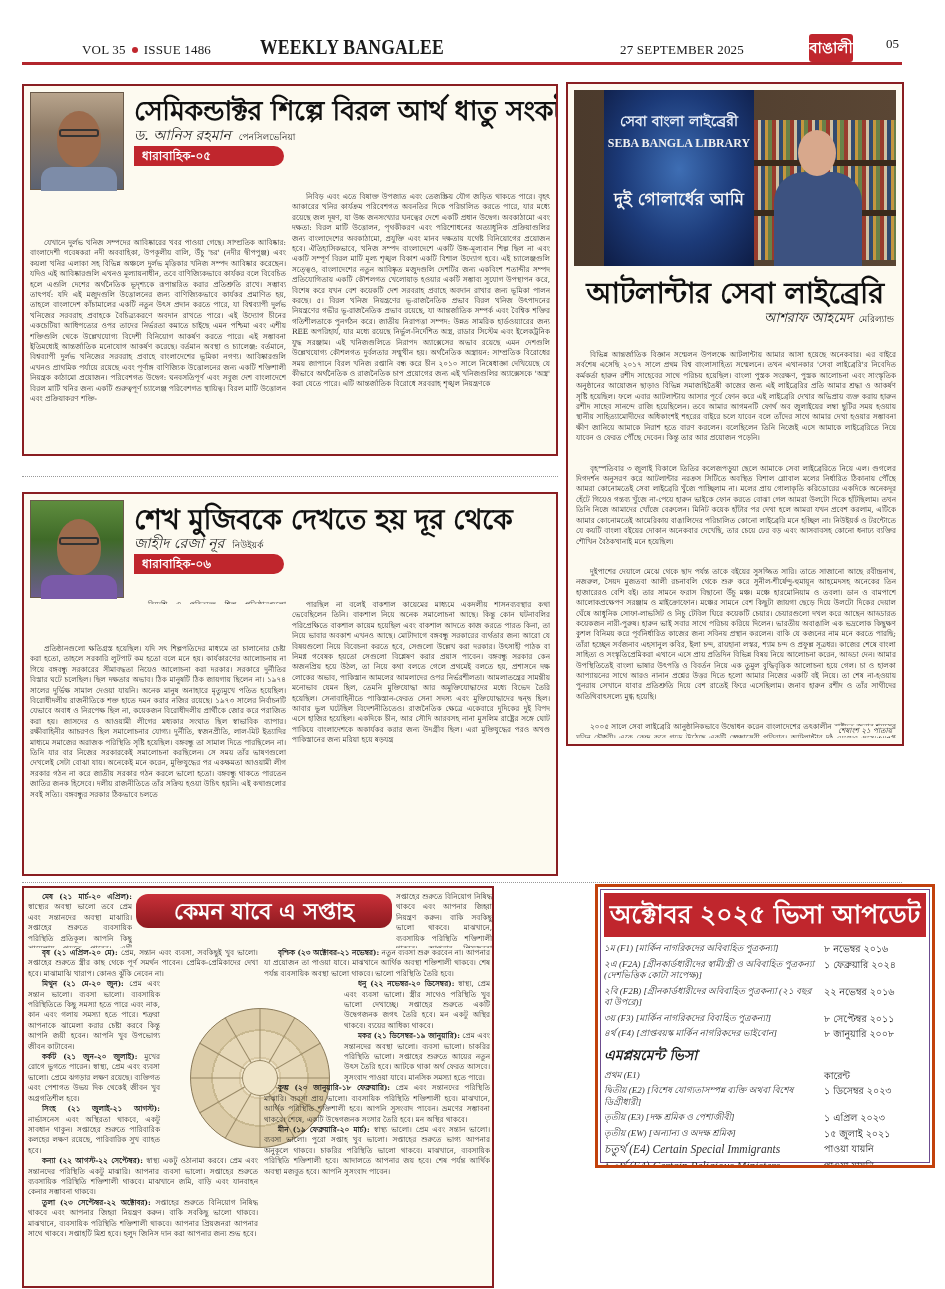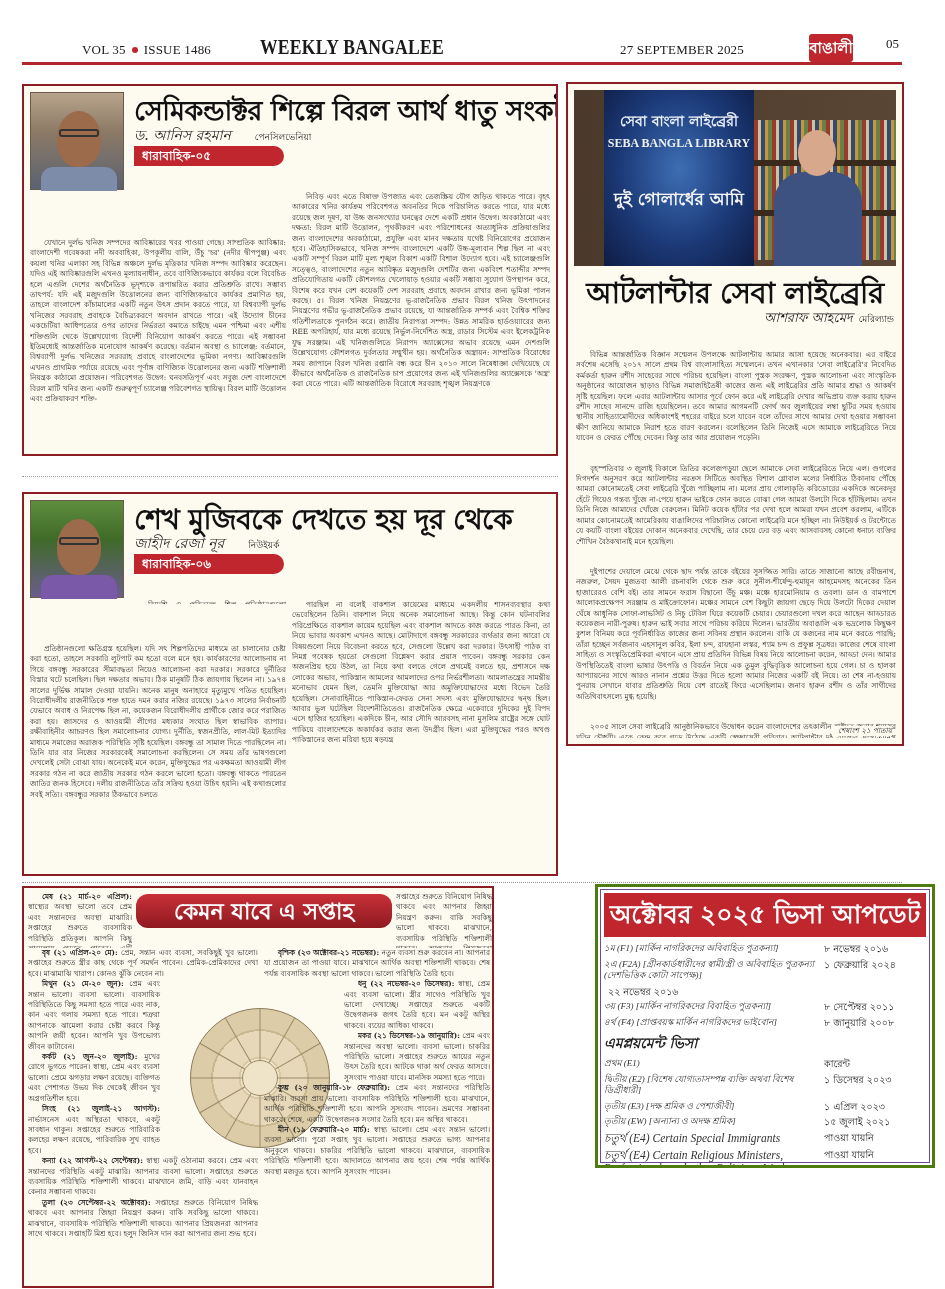--- a/index.html
+++ b/index.html
@@ -25,21 +25,21 @@
 
   .photo { position: absolute; left: 6px; top: 6px; width: 94px; height: 98px; background: linear-gradient(180deg,#b8a48c 0%,#8d7a66 40%,#5b6272 100%); border: 1px solid #6a5a4a; }
   .photo .face { position: absolute; left: 26px; top: 18px; width: 44px; height: 56px; border-radius: 50% 50% 45% 45%; background: #9c6b4c; }
   .photo .glasses { position: absolute; left: 28px; top: 36px; width: 40px; height: 8px; border: 2px solid #333; border-radius: 3px; }
   .photo .shirt { position: absolute; left: 10px; top: 74px; width: 76px; height: 24px; background: #7d8ca8; border-radius: 12px 12px 0 0; }
   .photo2 { background: linear-gradient(180deg,#5f8d3e 0%,#3f6a28 40%,#6c5c8e 100%); }
   .photo2 .shirt { background: #7a5aa8; }
 
   .headline { position: absolute; left: 110px; top: 4px; font-size: 27px; font-weight: bold; color: #111; white-space: nowrap; letter-spacing: -0.5px; }
   .byline { position: absolute; left: 110px; top: 38px; font-size: 14px; font-style: italic; color: #222; white-space: nowrap; }
-  .byline .loc { font-size: 9px; font-style: normal; margin-left: 24px; }
+  .byline .loc { font-size: 9px; font-style: normal; margin-left: 8px; }
   .series { position: absolute; left: 110px; top: 60px; width: 150px; height: 20px; background: #c0262d; color: #fff; font-size: 12px; font-weight: bold; padding-left: 8px; line-height: 20px; border-radius: 0 12px 12px 0; }
 
   .body-text { position: absolute; font-size: 7.3px; line-height: 10.4px; color: #1b1b1b; text-align: justify; overflow: hidden; }
   .body-text p { text-indent: 14px; margin-top: 20px; }
   .subhead { font-weight: bold; text-indent: 14px; }
   .contd { float: right; font-style: italic; }
 
   .col-l1 { left: 6px; top: 108px; width: 256px; height: 254px; }
   .col-l1-top { left: 110px; top: 86px; width: 152px; height: 24px; text-align: center; }
   .col-r1 { left: 268px; top: 86px; width: 258px; height: 276px; }
@@ -72,21 +72,21 @@
   .zodiac .ring { position: absolute; left: 50%; top: 50%; width: 1px; height: 140px; background: #9a8a68; transform-origin: 50% 50%; }
   .horo-text { position: absolute; font-size: 7.3px; line-height: 10.4px; text-align: justify; color: #1b1b1b; overflow: hidden; }
   .horo-text p { text-indent: 14px; }
   .horo-text b { font-weight: bold; }
   .h-left-top { left: 4px; top: 4px; width: 104px; height: 56px; }
   .h-right-top { left: 372px; top: 4px; width: 96px; height: 56px; }
   .h-left { left: 4px; top: 56px; width: 230px; height: 336px; }
   .h-right { left: 240px; top: 56px; width: 226px; height: 336px; }
 
   
-  .visa { position: absolute; left: 595px; top: 884px; width: 340px; height: 284px; background: #fff; border: 3px solid #4d7c0f; box-shadow: inset 0 0 0 2px #fff, inset 0 0 0 3px #6c4c8e; overflow: hidden; }
+  .visa { position: absolute; left: 595px; top: 884px; width: 340px; height: 284px; background: #fff; border: 3px solid #c2410c; box-shadow: inset 0 0 0 2px #fff, inset 0 0 0 3px #6c4c8e; overflow: hidden; }
   .visa-title { position: absolute; left: 6px; top: 6px; width: 322px; height: 44px; background: #c0262d; color: #fff; font-size: 25px; font-weight: bold; text-align: center; line-height: 44px; }
   .visa-rows { position: absolute; left: 6px; top: 56px; width: 322px; }
   .visa-row { position: relative; display: flex; font-size: 9px; line-height: 11.5px; margin-bottom: 4px; }
   .visa-row .cat { width: 216px; font-family: "Liberation Serif", serif; font-style: italic; color: #333; }
   .visa-row .date { width: 106px; font-size: 9.5px; color: #222; padding-left: 4px; }
   .visa-sub { font-size: 14px; font-style: italic; font-weight: bold; margin: 2px 0 2px; color: #222; }
   .visa-row.en .cat { font-size: 11.5px; line-height: 13px; }
 </style>
 </head>
 <body>
@@ -213,20 +213,21 @@
   <div class="visa-rows">
     <div class="visa-row">
         <div class="cat">১ম (F1) [মার্কিন নাগরিকদের অবিবাহিত পুত্রকন্যা]</div>
         <div class="date">৮ নভেম্বর ২০১৬</div>
       </div>
     <div class="visa-row">
         <div class="cat">২এ (F2A) [গ্রীনকার্ডধারীদের স্বামী/স্ত্রী ও অবিবাহিত পুত্রকন্যা (দেশভিত্তিক কোটা সাপেক্ষ)]</div>
         <div class="date">১ ফেব্রুয়ারি ২০২৪</div>
       </div>
     <div class="visa-row">
+        <div class="cat">২বি (F2B) [গ্রীনকার্ডধারীদের অবিবাহিত পুত্রকন্যা (২১ বছর বা উপরে)]</div>
         <div class="date">২২ নভেম্বর ২০১৬</div>
       </div>
     <div class="visa-row">
         <div class="cat">৩য় (F3) [মার্কিন নাগরিকদের বিবাহিত পুত্রকন্যা]</div>
         <div class="date">৮ সেপ্টেম্বর ২০১১</div>
       </div>
     <div class="visa-row">
         <div class="cat">৪র্থ (F4) [প্রাপ্তবয়স্ক মার্কিন নাগরিকদের ভাইবোন]</div>
         <div class="date">৮ জানুয়ারি ২০০৮</div>
       </div>

